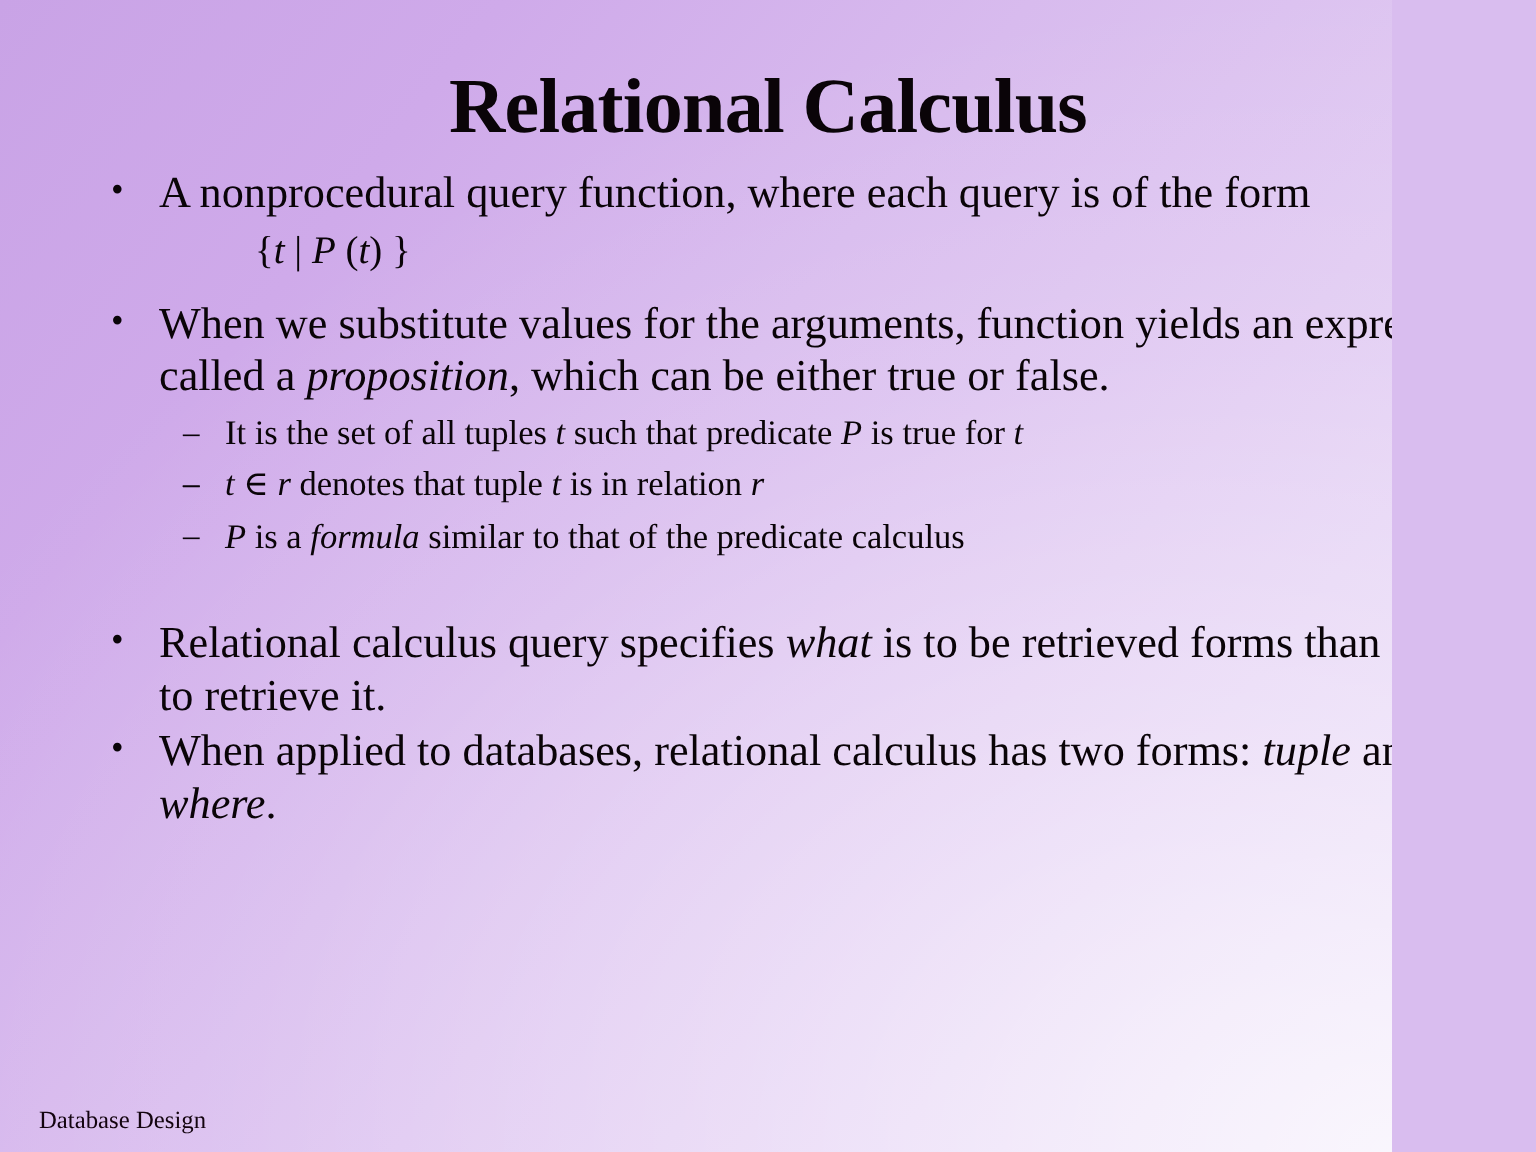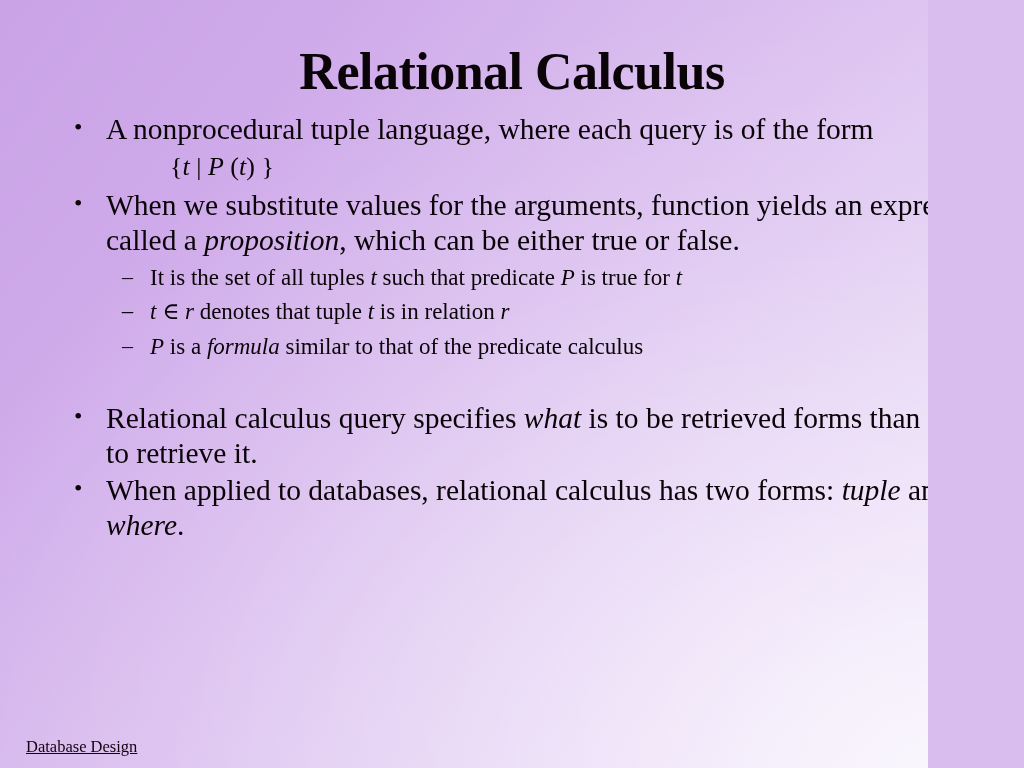--- a/index.html
+++ b/index.html
@@ -62,21 +62,21 @@
     color: #0a0408;
   }
   .bullet-l1 .marker {
     position: absolute;
     left: 14px;
     top: 0;
     font-size: 24px;
     line-height: 1.32;
   }
   .formula-line {
-    margin: 4px 0 6px 0;
+    margin: 4px 0 17px 0;
     padding-left: 110px;
     font-size: 26px;
     line-height: 1.2;
     color: #0a0408;
   }
   .sub-list {
     margin: 6px 0 0 0;
     padding: 0;
   }
   .bullet-l2 {
@@ -96,38 +96,37 @@
   .gap {
     height: 34px;
   }
   .footer {
     position: absolute;
     left: 26px;
     bottom: 11px;
     font-size: 16.5px;
     line-height: 1.2;
     color: #13040f;
-    text-decoration: underline;
   }
   i, .it {
     font-style: italic;
   }
 </style>
 </head>
 <body>
 
 <div class="slide">
 
   <h1 class="slide-title">Relational Calculus</h1>
 
   <div class="body-area">
 
     <div class="bullet-l1">
       <span class="marker">•</span>
-      <span class="text"><span>A nonprocedural tuple language, where each query is of the form</span></span>
+      <span class="text"><span>A nonprocedural query function, where each query is of the form</span></span>
     </div>
 
     <div class="formula-line">
       <span class="text"><span>{</span><i>t</i><span> | </span><i>P</i><span> (</span><i>t</i><span>) }</span></span>
     </div>
 
     <div class="bullet-l1">
       <span class="marker">•</span>
       <span class="text"><span>When we substitute values for the arguments, function yields an expression, called a </span><i>proposition</i><span>, which can be either true or false.</span></span>
     </div>

